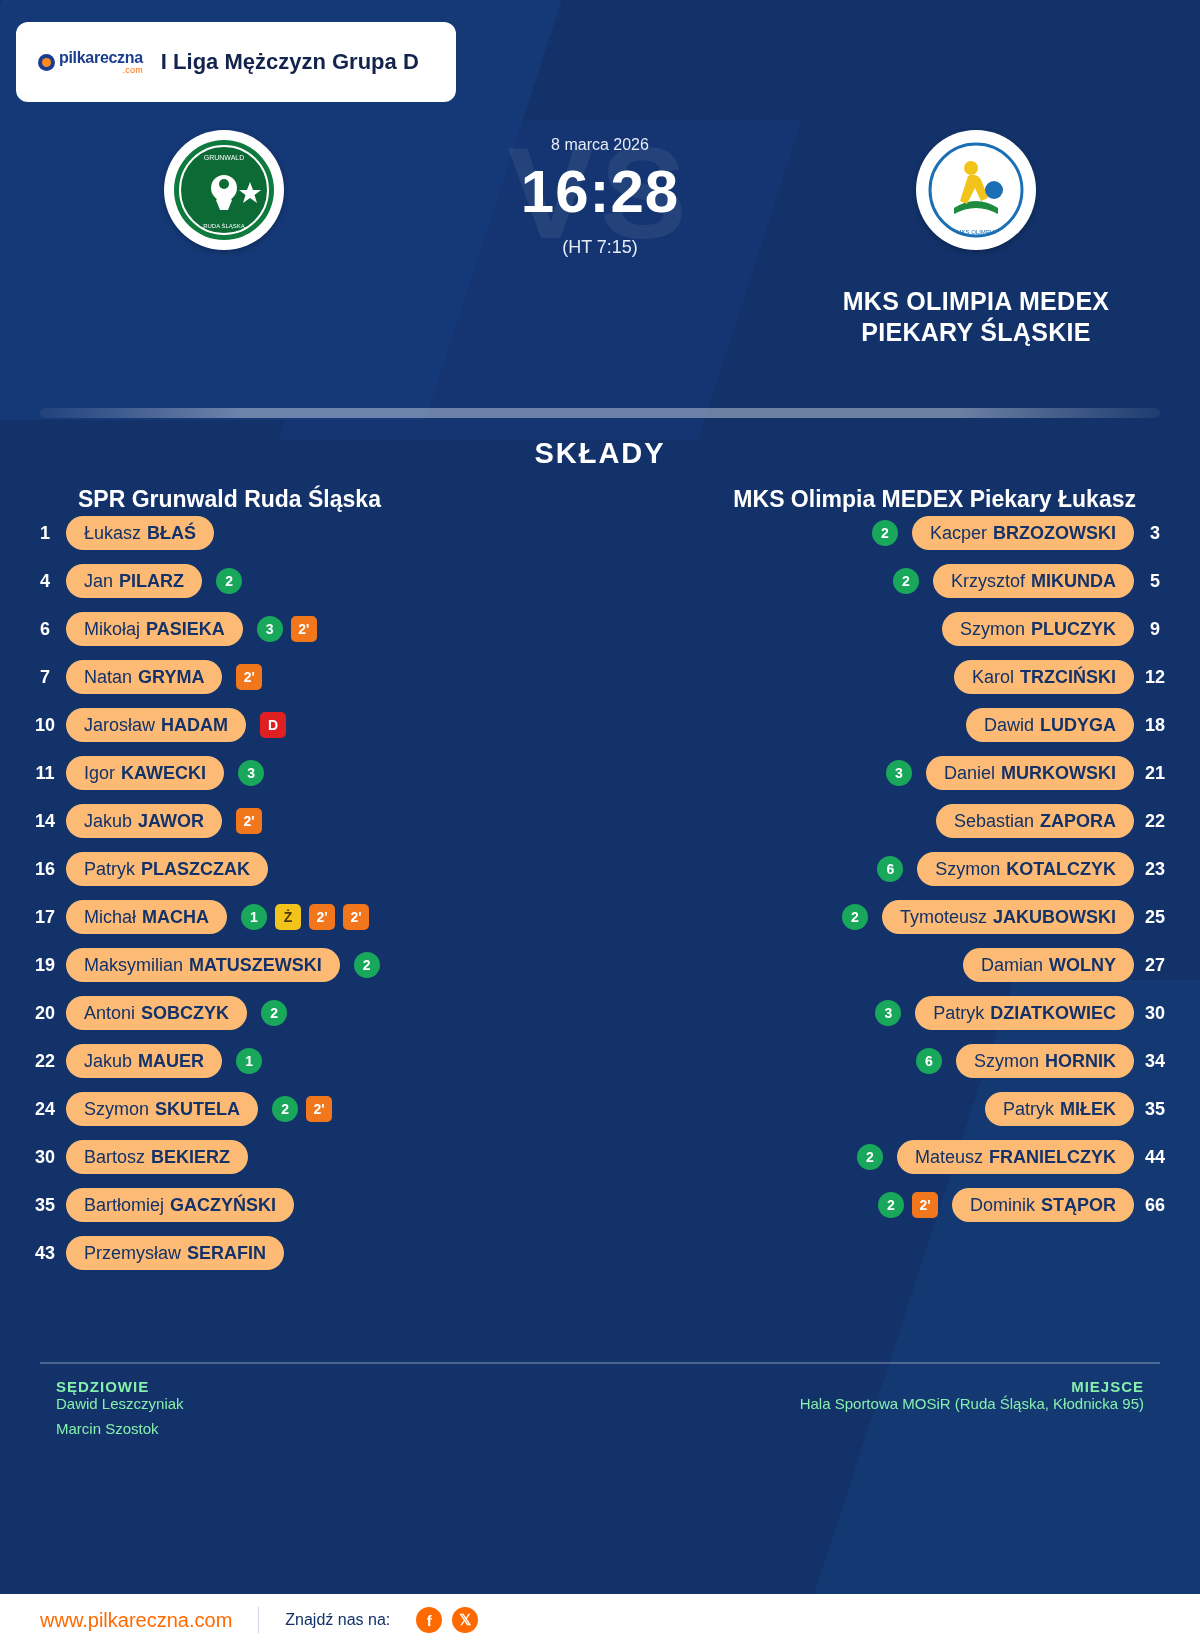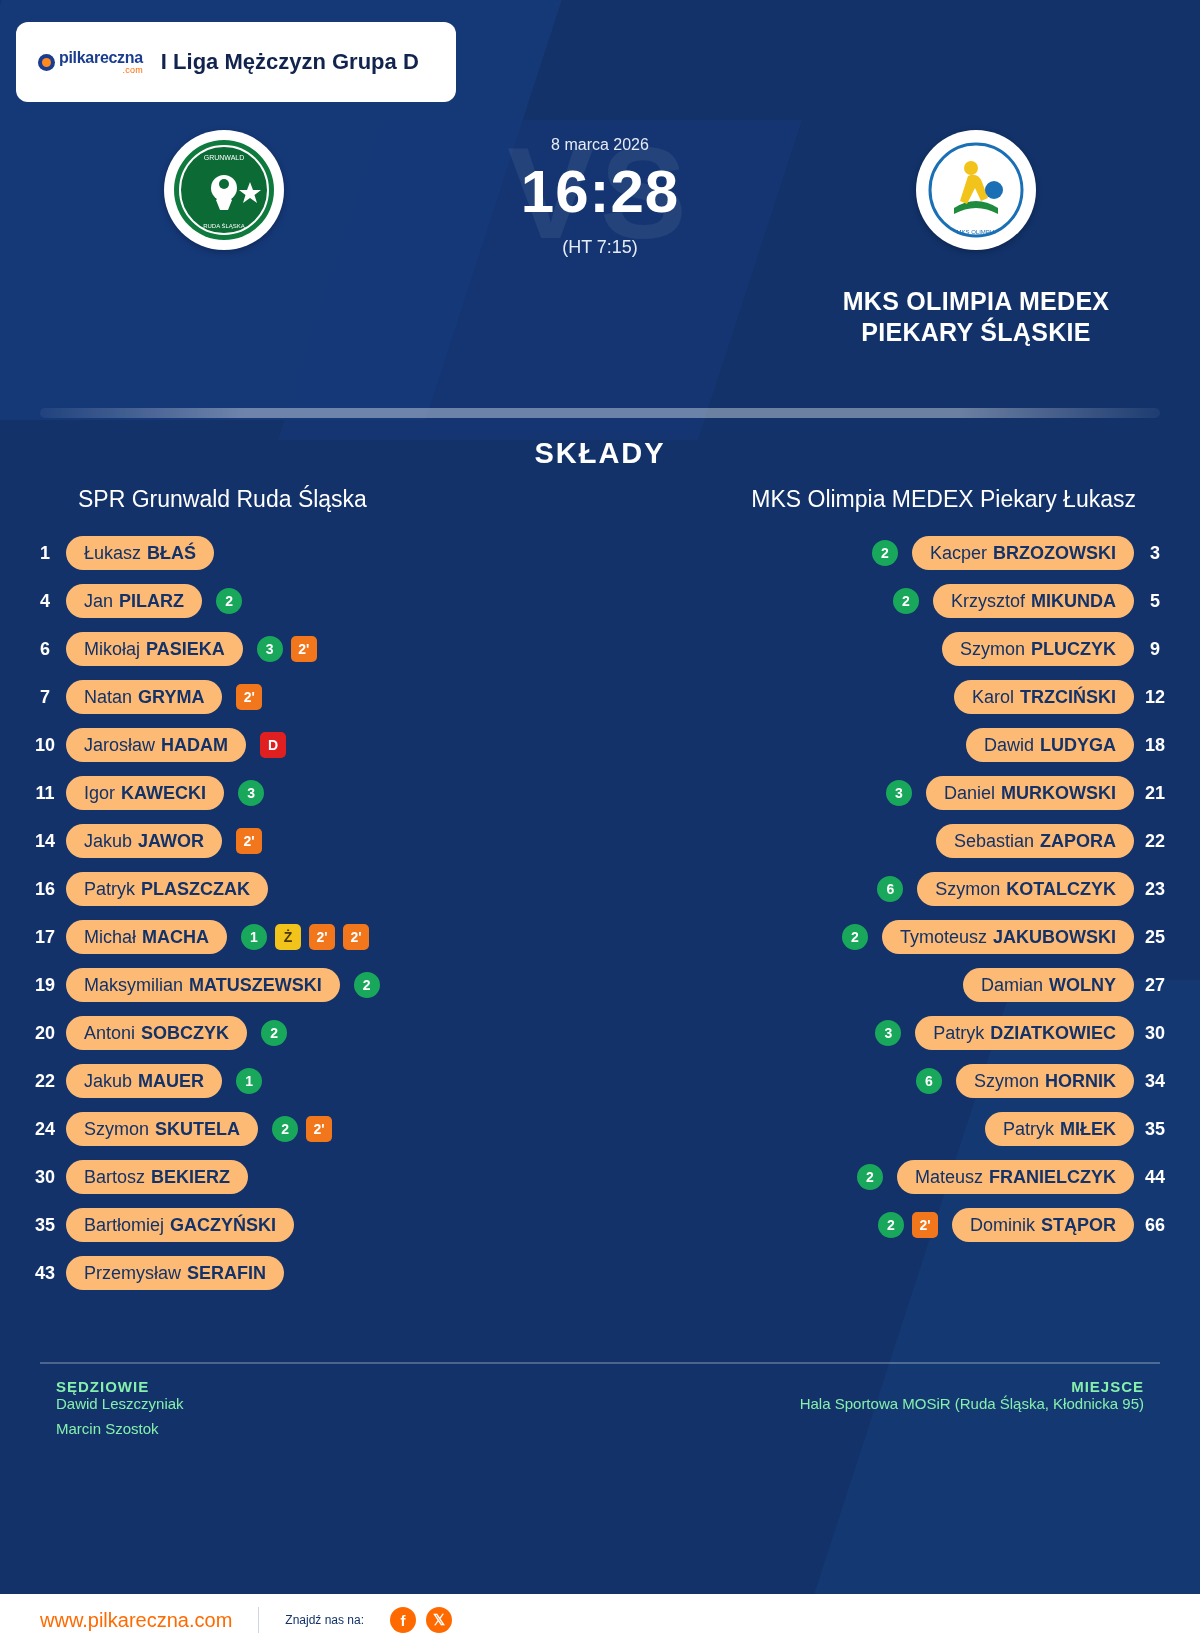--- a/index.html
+++ b/index.html
@@ -114,21 +114,21 @@
     position: absolute; top: 437px; left: 0; width: 1200px; text-align: center;
     font-size: 29px; font-weight: bold; color: #fff; letter-spacing: 2px;
   }
 
   
   .lineups { position: absolute; top: 486px; left: 0; width: 1200px; }
   .col { position: absolute; top: 0; width: 560px; }
   .col-left  { left: 24px; }
   .col-right { left: 616px; }
   .col-title {
-    font-size: 23px; font-weight: normal; color: #fff; margin-bottom: 20px;
+    font-size: 23px; font-weight: bold; color: #fff; 
   }
   .col-left .col-title  { text-align: left; padding-left: 54px; }
   .col-right .col-title { text-align: right; padding-right: 40px; }
 
   .row {
     display: flex; align-items: center; height: 40px; margin-bottom: 8px;
   }
   .col-left  .row { justify-content: flex-start; }
   .col-right .row { justify-content: flex-end; }
 
@@ -174,21 +174,21 @@
   .foot-t { font-size: 15px; color: #86efac; margin-bottom: 8px; }
 
   
   .bottom {
     position: absolute; left: 0; bottom: 0; width: 1200px; height: 52px;
     background: #ffffff;
     display: flex; align-items: center; padding-left: 40px; gap: 26px;
   }
   .site { font-size: 20px; color: #ff6a00; font-weight: normal; }
   .vline { width: 1px; height: 26px; background: #cfd6e2; }
-  .findus { font-size: 12px; color: #123269; }
+  .findus { font-size: 16px; color: #123269; }
   .social { display: flex; gap: 10px; }
   .soc {
     width: 26px; height: 26px; border-radius: 50%;
     background: #ff6a00; color: #fff;
     font-size: 15px; font-weight: bold;
     display: flex; align-items: center; justify-content: center;
   }
 </style>
 </head>
 <body>

